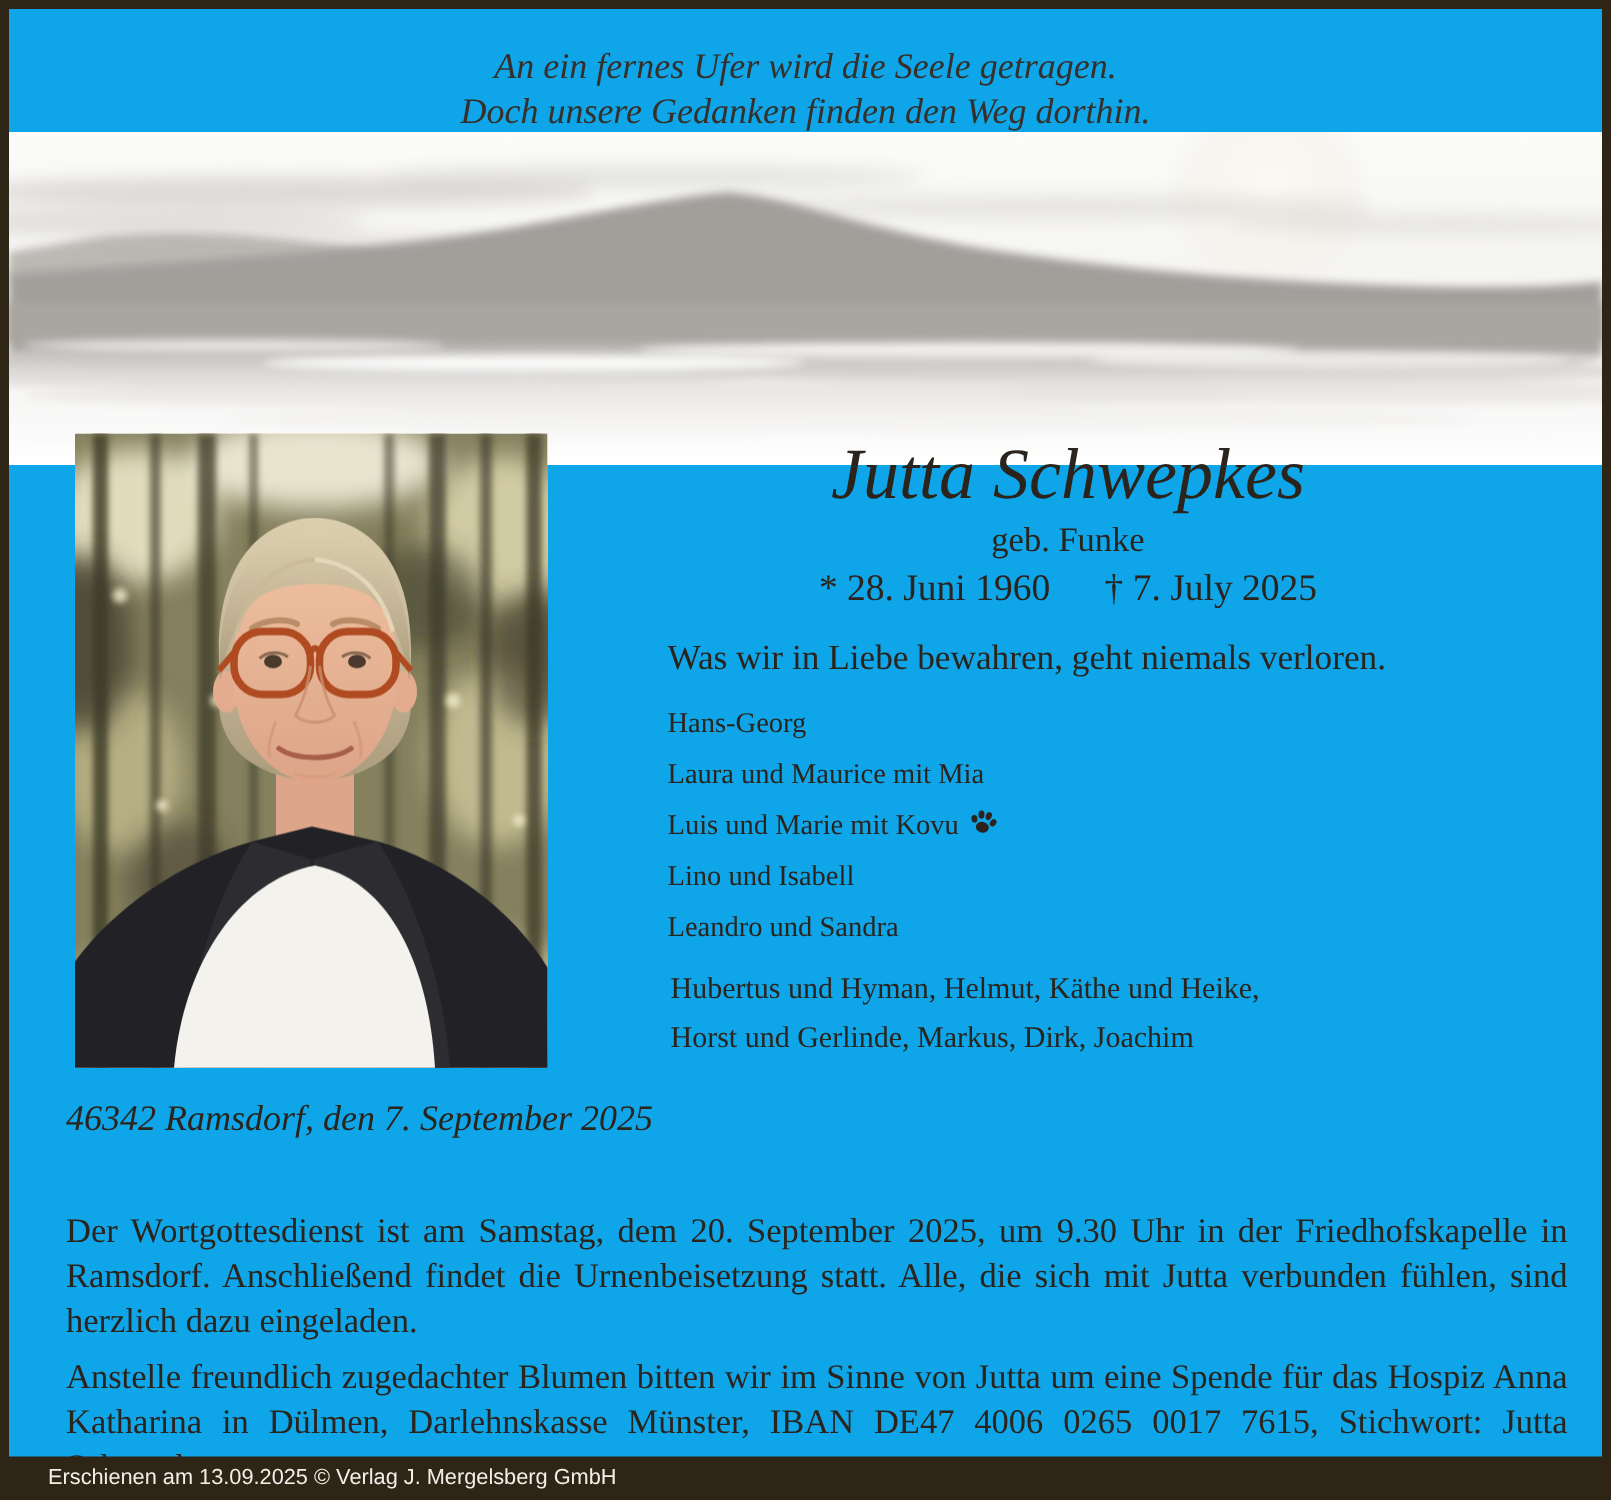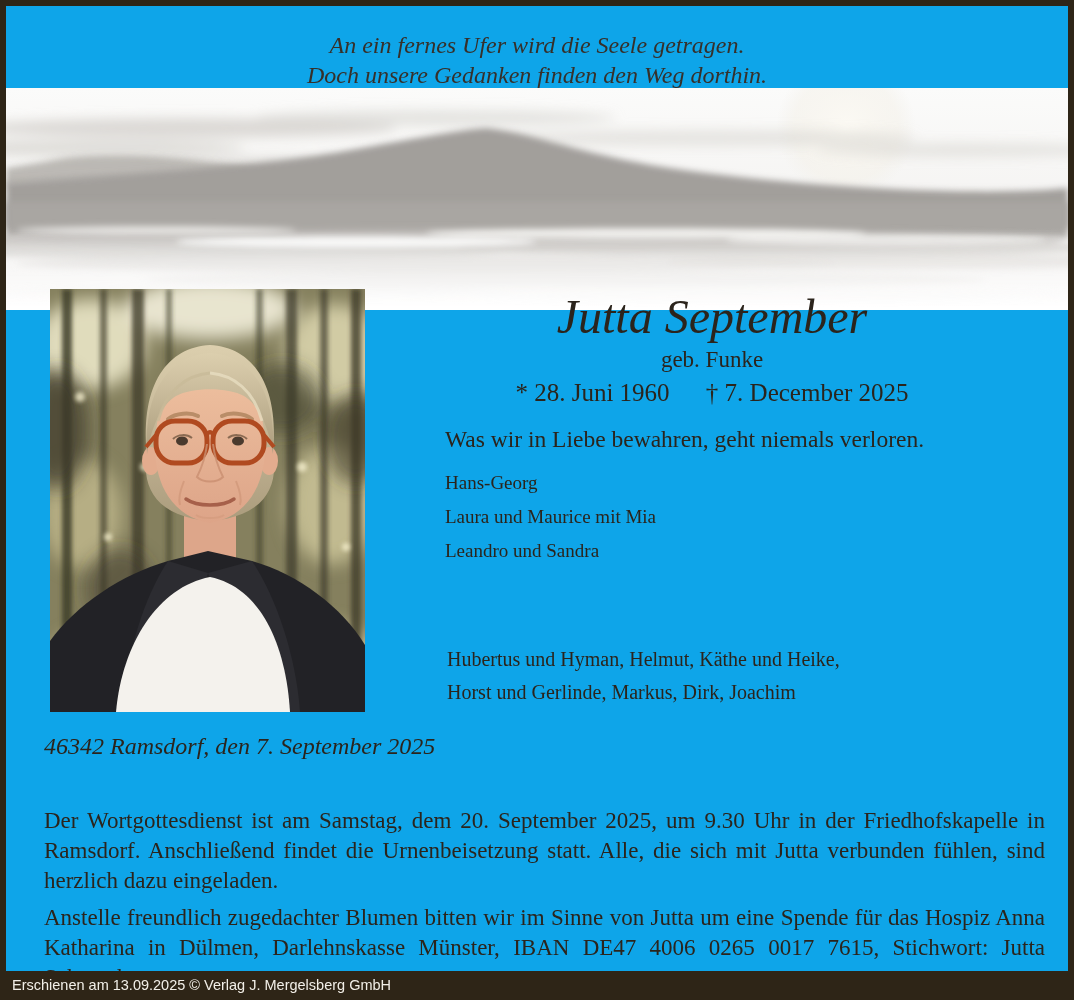--- a/index.html
+++ b/index.html
@@ -35,21 +35,21 @@
   .place-date { position:absolute; top:727px; left:38px; font-size:24px;font-style:italic; }
   .para { position:absolute; left:38px; width:1001px; font-size:23px; line-height:30px;
           text-align:justify; }
   .para-service  { top:777px; }
   .para-donation { top:874px; }
   
   .footer {
     position:absolute; left:-6px; right:-6px; bottom:-6px; height:29px;
     background:#2e2517; color:#f2efe8;
     font-family:"Liberation Sans", sans-serif; font-size:14.5px; line-height:29px;
-    padding-left:12px;
+    padding-left:32px;
   }
 </style>
 </head>
 <body>
 
 <div class="page">
 
   <div class="epigraph">
     <div class="line">An ein fernes Ufer wird die Seele getragen.</div>
     <div class="line">Doch unsere Gedanken finden den Weg dorthin.</div>
@@ -191,33 +191,45 @@
         <path d="M157,155 C155,172 150,182 147,188 C153,194 167,194 173,188 C170,182 165,172 163,155" fill="none" stroke="#c98e70" stroke-width="2" opacity="0.8"></path>
         <path d="M134,192 C130,202 128,210 130,216" stroke="#cf9678" stroke-width="2" fill="none" opacity="0.7"></path>
         <path d="M186,192 C190,202 192,210 190,216" stroke="#cf9678" stroke-width="2" fill="none" opacity="0.7"></path>
         <path d="M136,210 C147,218 173,218 184,210" stroke="#a6604a" stroke-width="3.5" fill="none" stroke-linecap="round"></path>
         <path d="M146,226 C152,230 168,230 174,226" stroke="#d29a7c" stroke-width="2" fill="none" opacity="0.6"></path>
       </g>
     </svg>
   </figure>
 
   <div class="header-block">
-    <h1 class="deceased-name">Jutta September</h1>
+    <h1 class="deceased-name">Jutta Schwepkes</h1>
     <div class="birth-name">geb. Funke</div>
     <div class="dates">
       <span class="birth">* 28. Juni 1960</span>
-      <span class="death">† 7. December 2025</span>
+      <span class="death">† 7. July 2025</span>
     </div>
   </div>
 
   <div class="motto">Was wir in Liebe bewahren, geht niemals verloren.</div>
 
   <div class="family">
     <div class="name-line">Hans-Georg</div>
     <div class="name-line">Laura und Maurice mit Mia</div>
+    <div class="name-line">
+      <span>Luis und Marie mit Kovu</span><svg class="paw" viewBox="0 0 20 20">
+        <g fill="#2b241c" transform="rotate(12 10 10)">
+          <ellipse cx="10" cy="13.2" rx="4.6" ry="3.8"></ellipse>
+          <ellipse cx="3.4" cy="8.6" rx="2.1" ry="2.7" transform="rotate(-22 3.4 8.6)"></ellipse>
+          <ellipse cx="7.6" cy="4.6" rx="2.1" ry="2.9" transform="rotate(-8 7.6 4.6)"></ellipse>
+          <ellipse cx="12.8" cy="4.6" rx="2.1" ry="2.9" transform="rotate(8 12.8 4.6)"></ellipse>
+          <ellipse cx="16.8" cy="8.6" rx="2.1" ry="2.7" transform="rotate(22 16.8 8.6)"></ellipse>
+        </g>
+      </svg>
+    </div>
+    <div class="name-line">Lino und Isabell</div>
     <div class="name-line">Leandro und Sandra</div>
   </div>
 
   <div class="relatives">
     <div>Hubertus und Hyman, Helmut, Käthe und Heike,</div>
     <div>Horst und Gerlinde, Markus, Dirk, Joachim</div>
   </div>
 
   <div class="place-date">46342 Ramsdorf, den 7. September 2025</div>
 

